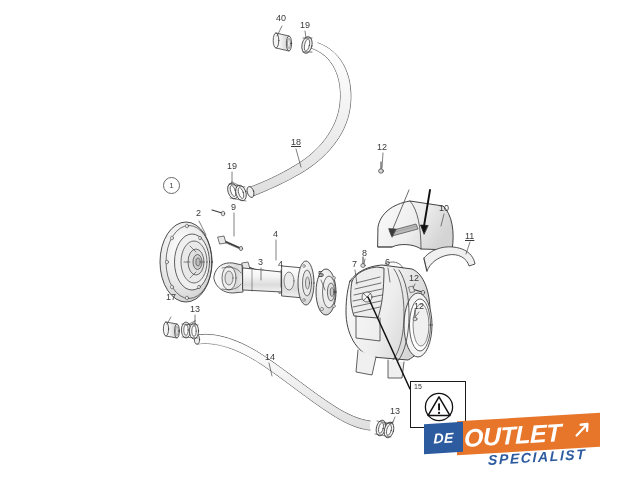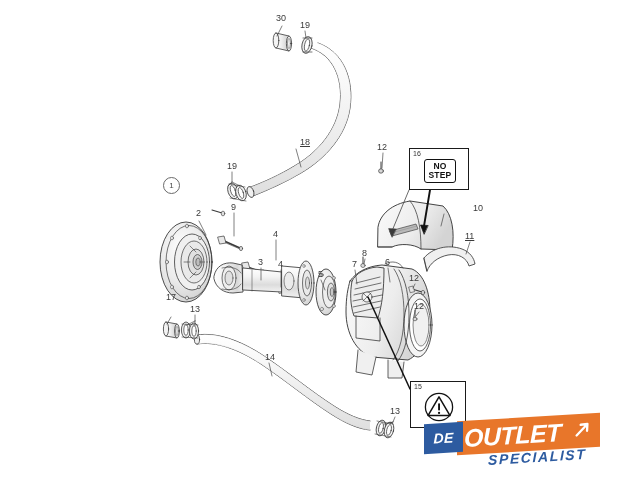--- a/index.html
+++ b/index.html
@@ -506,39 +506,32 @@
   <div class="callout-num" style="left:231px; top:203px;">9</div>
   <div class="callout-num" style="left:273px; top:230px;">4</div>
   <div class="callout-num" style="left:278px; top:260px;">4</div>
   <div class="callout-num" style="left:258px; top:258px;">3</div>
   <div class="callout-num" style="left:318px; top:270px;">5</div>
   <div class="callout-num" style="left:352px; top:260px;">7</div>
   <div class="callout-num" style="left:362px; top:249px;">8</div>
   <div class="callout-num" style="left:385px; top:258px;">6</div>
   <div class="callout-num" style="left:409px; top:274px;">12</div>
   <div class="callout-num" style="left:377px; top:143px;">12</div>
-  <div class="callout-num" style="left:439px; top:204px;margin-left:34px;">10</div>
+  <div class="callout-num" style="left:439px; top:204px;">10</div>
   <div class="callout-num" style="left:465px; top:232px;text-decoration:underline;">11</div>
   <div class="callout-num" style="left:414px; top:302px;">12</div>
-  <div class="callout-num" style="left:300px; top:138px;text-decoration:underline;">18</div>
+  <div class="callout-num" style="left:291px; top:138px;text-decoration:underline;">18</div>
   <div class="callout-num" style="left:300px; top:21px;">19</div>
-  <div class="callout-num" style="left:276px; top:14px;">30</div>
+  <div class="callout-num" style="left:276px; top:14px;">40</div>
   <div class="callout-num" style="left:227px; top:162px;">19</div>
   <div class="callout-num" style="left:166px; top:293px;">17</div>
   <div class="callout-num" style="left:190px; top:305px;">13</div>
   <div class="callout-num" style="left:265px; top:353px;">14</div>
   <div class="callout-num" style="left:390px; top:407px;">13</div>
 
-  <div id="nostep-box">
-    <div class="box-index">16</div>
-    <div id="nostep-decal">
-      <span>NO</span>
-      <span>STEP</span>
-    </div>
-  </div>
 
   <div id="warn-box">
     <div class="box-index">15</div>
     <svg id="warn-symbol" viewBox="0 0 30 30">
       <circle cx="15" cy="15" r="13.6" fill="#ffffff" stroke="#111111" stroke-width="1.3"></circle>
       <path d="M15 4.8 L 26 23.6 L 4 23.6 Z" fill="none" stroke="#111111" stroke-width="1.5" stroke-linejoin="round"></path>
       <rect x="14.1" y="11.2" width="1.9" height="7.4" rx="0.8" fill="#111111"></rect>
       <circle cx="15.05" cy="20.9" r="1.15" fill="#111111"></circle>
     </svg>
   </div>

